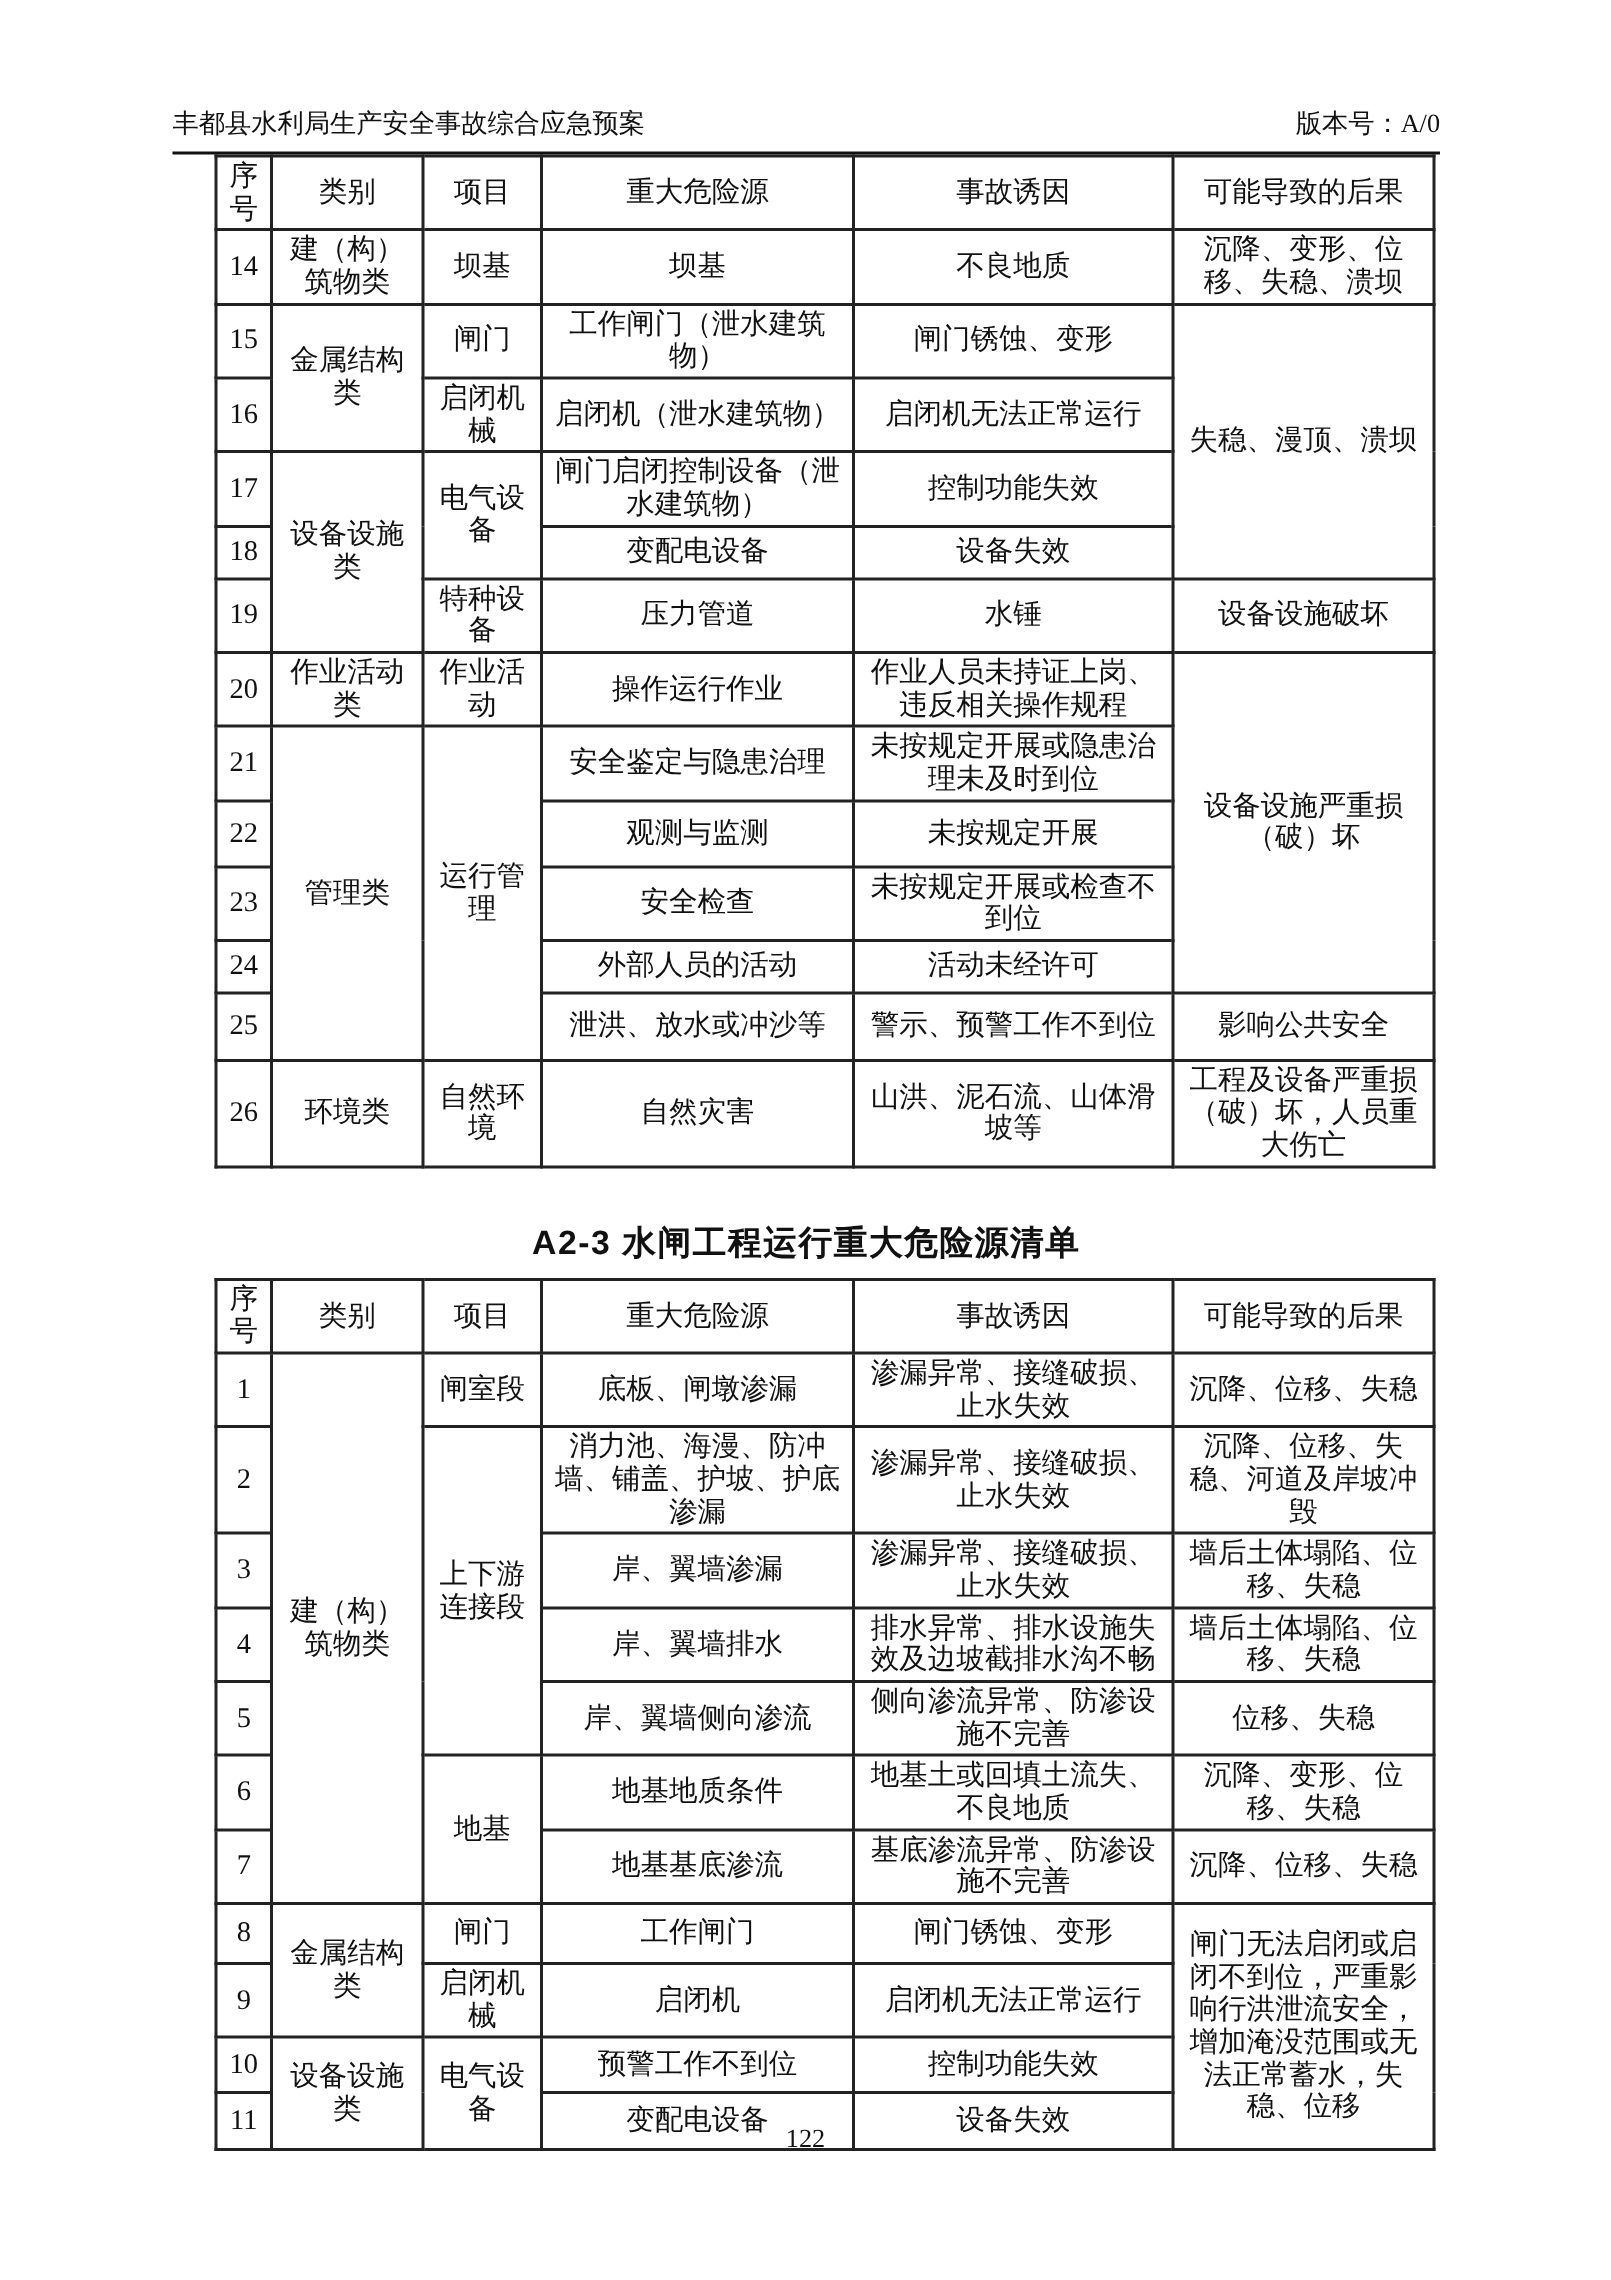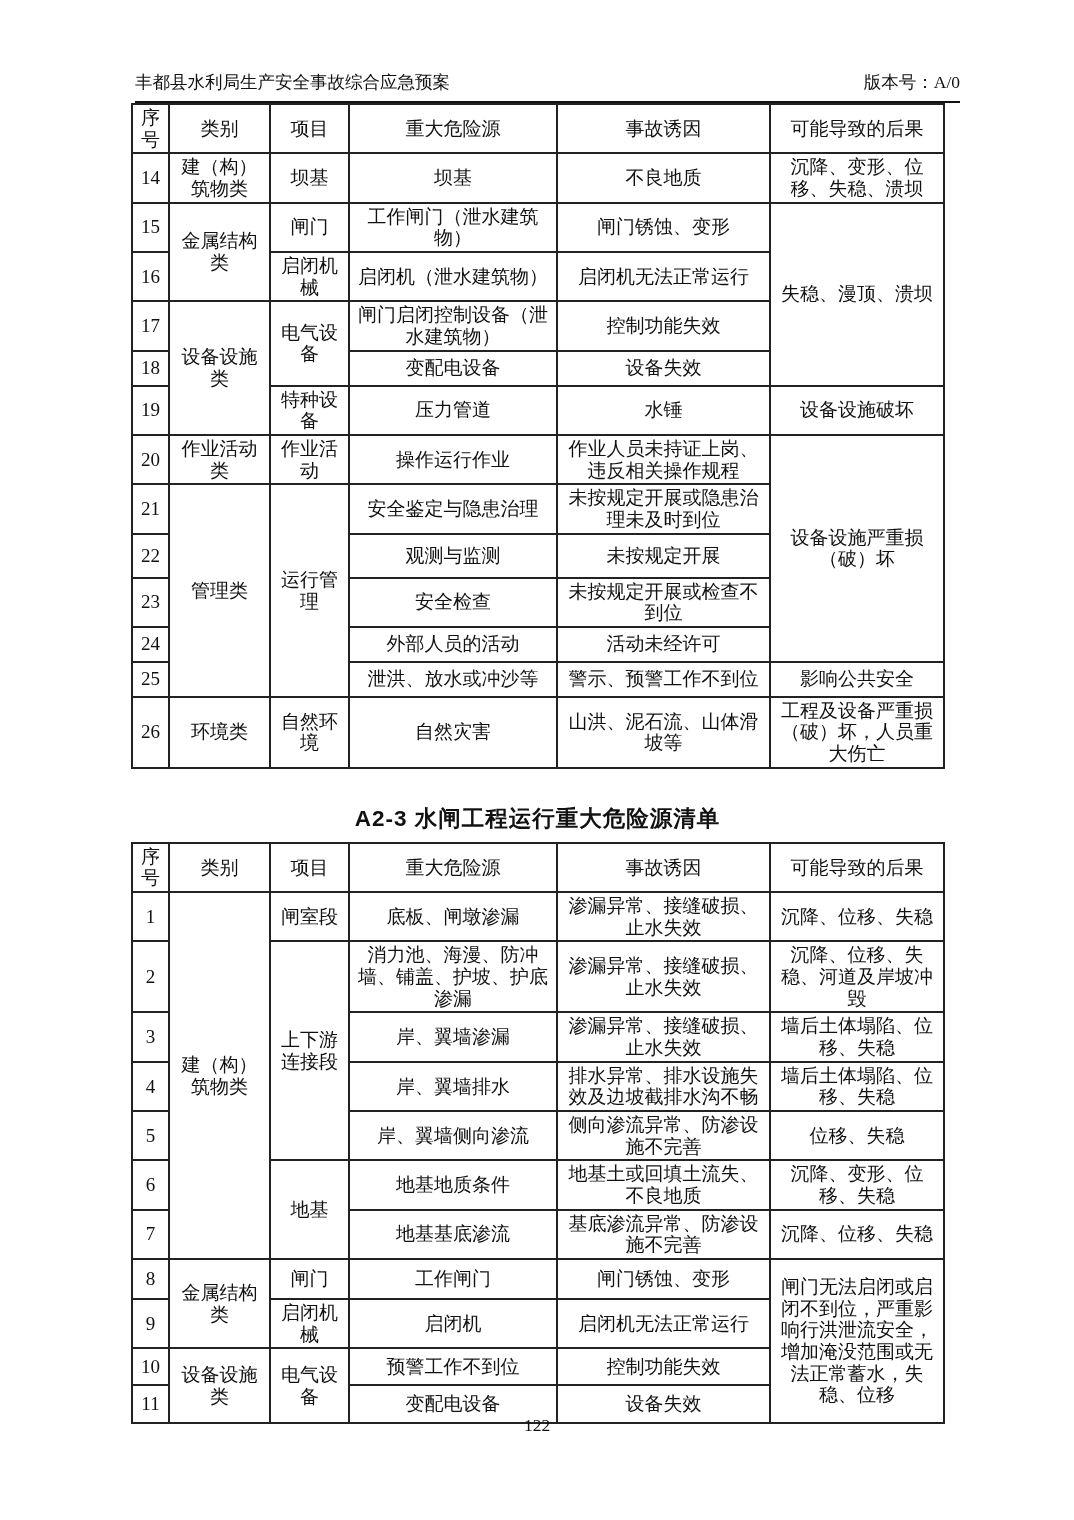--- a/index.html
+++ b/index.html
@@ -14,36 +14,35 @@
     padding: 70px 114px 0 115px;
     overflow: hidden;
   }
   .doc-header {
     display: flex;
     justify-content: space-between;
     align-items: flex-end;
     font-size: 17.5px;
     padding-bottom: 7px;
     border-bottom: 2px solid #111111;
-    margin-left: 20px;
   }
   .tbl-title {
     text-align: center;
     font-size: 22.5px;
     font-weight: bold;
     font-family: "Liberation Sans", "DejaVu Sans", sans-serif;
     margin: 34px 0 8px 0;
     letter-spacing: 1px;
   }
   .tbl-title.second { }
   table.hazard-table {
     border-collapse: collapse;
     table-layout: fixed;
     width: 812px;
-    margin-left: 16px;
+    margin-left: 28px;
     border-radius: 22px;
   }
   table.hazard-table th,
   table.hazard-table td {
     border: 2px solid #222222;
     text-align: center;
     vertical-align: middle;
     font-size: 19px;
     line-height: 1.14;
     font-weight: normal;
@@ -155,21 +154,21 @@
         <tr style="height: 45px;">
           <td>23</td>
           <td>安全检查</td>
           <td>未按规定开展或检查不到位</td>
         </tr>
         <tr style="height: 35px;">
           <td>24</td>
           <td>外部人员的活动</td>
           <td>活动未经许可</td>
         </tr>
-        <tr style="height: 35px;">
+        <tr style="height: 45px;">
           <td>25</td>
           <td>泄洪、放水或冲沙等</td>
           <td>警示、预警工作不到位</td>
           <td>影响公共安全</td>
         </tr>
         <tr style="height: 67px;">
           <td>26</td>
           <td>环境类</td>
           <td>自然环境</td>
           <td>自然灾害</td>

